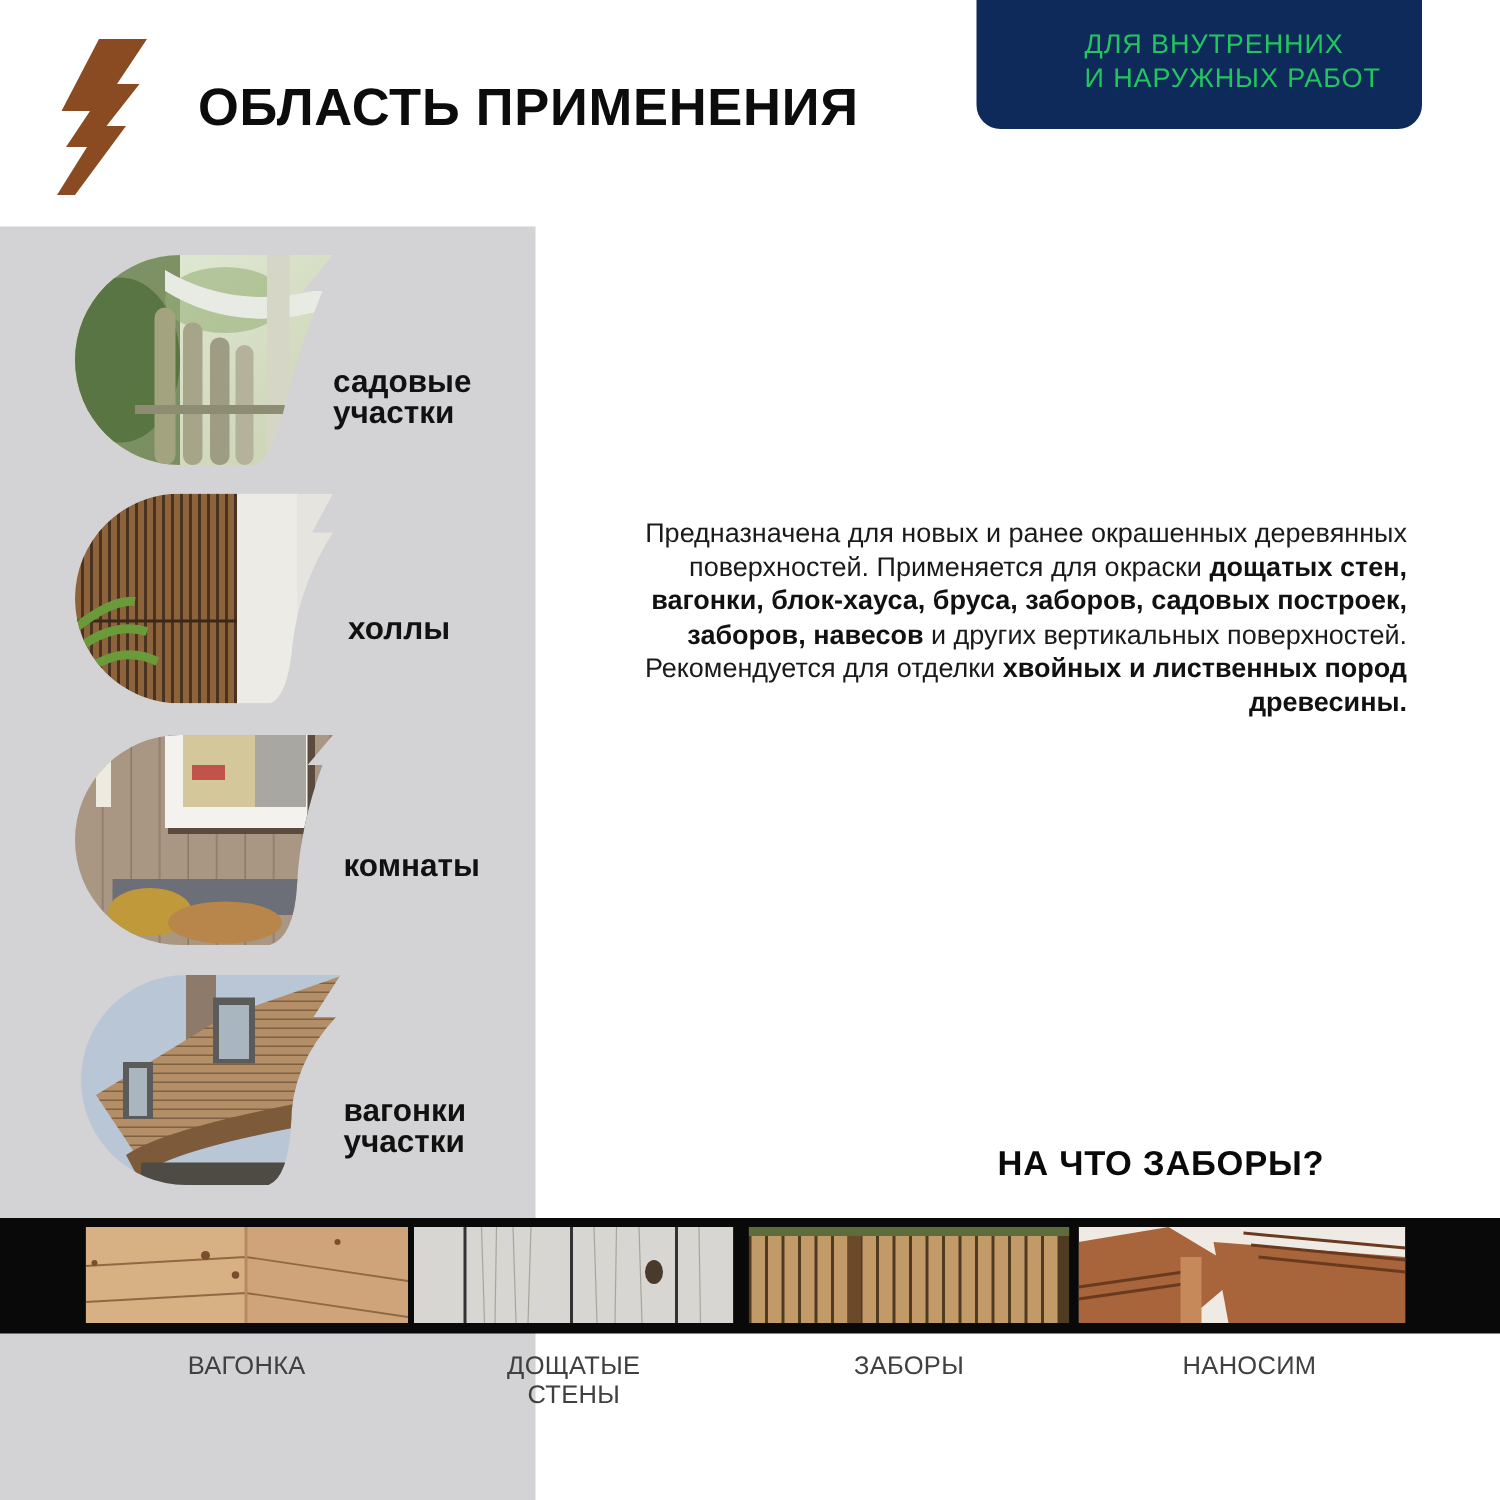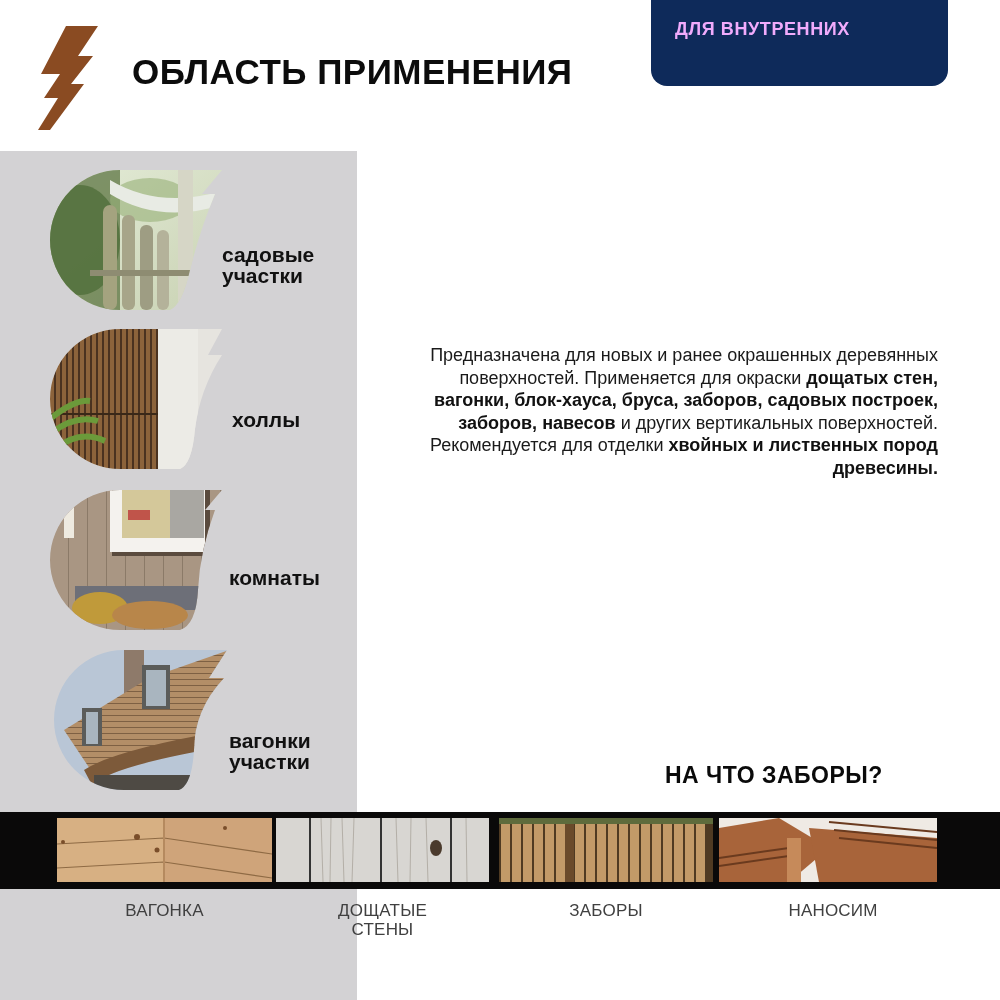--- a/index.html
+++ b/index.html
@@ -5,21 +5,21 @@
   * { margin: 0; padding: 0; box-sizing: border-box; }
   html, body { width: 1000px; height: 1000px; overflow: hidden; background: #ffffff; }
   body { position: relative; font-family: "Liberation Sans", sans-serif; color: #111; }
 
   .gray-panel { position: absolute; left: 0; top: 151px; width: 357px; height: 849px; background: #d3d2d4; }
 
   .logo-bolt { position: absolute; left: 36px; top: 26px; width: 62px; height: 104px; }
   .page-title { position: absolute; left: 112px; top: 52px; font-size: 35px; font-weight: 700; letter-spacing: 0.5px; color: #0c0c0c; white-space: nowrap; margin-left: 20px; }
 
   .badge { position: absolute; left: 651px; top: 0; width: 297px; height: 86px; background: #0e2a5a; border-radius: 0 0 16px 16px; padding: 18px 0 0 24px; }
-  .badge-line { display: block; color: #f0abfc; font-weight: 700; font-size: 18px; line-height: 23px; letter-spacing: 0.6px; white-space: nowrap; }
+  .badge-line { display: block; color: #22c55e; font-weight: 400; font-size: 18px; line-height: 23px; letter-spacing: 0.6px; white-space: nowrap; margin-left: 48px; }
 
   .scope-item { position: absolute; left: 0; width: 357px; height: 150px; }
   .scope-shape { position: absolute; left: 50px; top: 0; width: 175px; height: 140px; }
   .scope-label { position: absolute; left: 222px; font-size: 21px; font-weight: 700; line-height: 21px; color: #111; }
 
   .description { position: absolute; left: 418px; top: 344px; width: 520px; text-align: right; font-size: 18px; line-height: 22.5px; color: #1a1a1a; }
   .description b { font-weight: 700; color: #111; }
 
   .section-heading { position: absolute; left: 665px; top: 762px; font-size: 23px; font-weight: 700; letter-spacing: 0.5px; color: #0a0a0a; white-space: nowrap; }
 
@@ -35,20 +35,21 @@
 <div class="gray-panel"></div>
 
 <svg class="logo-bolt" viewBox="0 0 62 104">
   <polygon points="30,0 62,0 42,30 57,30 35,58 48,58 14,104 2,104 22,72 8,72 24,48 5,48" fill="#8a4b22"></polygon>
 </svg>
 
 <div class="page-title">ОБЛАСТЬ ПРИМЕНЕНИЯ</div>
 
 <div class="badge">
   <span class="badge-line">ДЛЯ ВНУТРЕННИХ</span>
+  <span class="badge-line">И НАРУЖНЫХ РАБОТ</span>
 </div>
 
 <div class="scope-item" style="top:170px">
   <svg class="scope-shape" viewBox="0 0 175 140">
     <defs>
       <clipPath id="c1">
           <path d="M 70 0 L 172 0 L 152 24 L 165 24 Q 150 60 140 100 Q 132 135 120 140 L 70 140 A 70 70 0 0 1 70 0 Z"></path>
         </clipPath>
       <linearGradient id="g1" x1="0" y1="0" x2="1" y2="1">
           <stop offset="0" stop-color="#e4ecd8"></stop>

